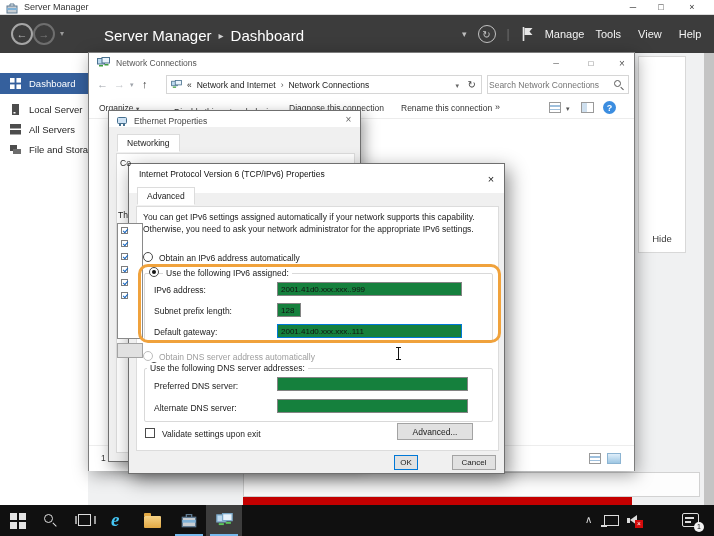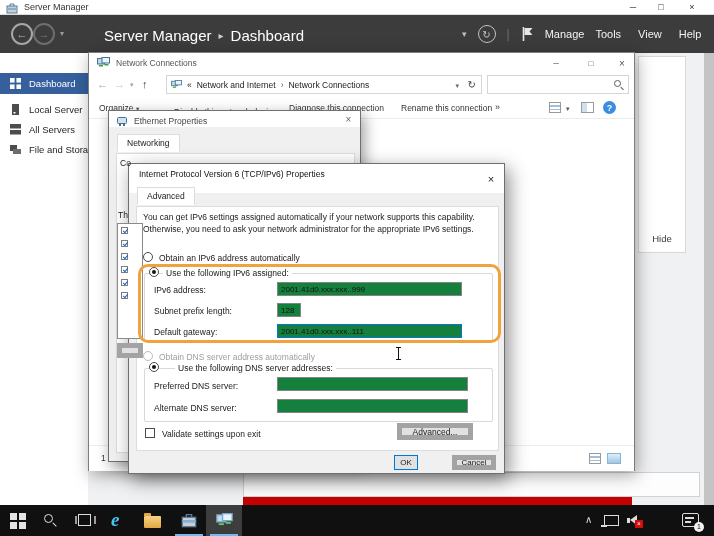--- a/index.html
+++ b/index.html
@@ -19,21 +19,21 @@
   .dialog { position:absolute; background:#f0f0f0; border:1px solid #6f6f6f;
             box-shadow:3px 5px 14px rgba(0,0,0,.4); }
   .tab { position:absolute; background:#fff; border:1px solid #dcdcdc; border-bottom:1px solid #fff;
          font-size:8.5px; padding:3px 9px 3px 9px; z-index:2; color:#1a1a1a; }
   .tabpanel { position:absolute; background:#fff; border:1px solid #dcdcdc; }
   .lbl { position:absolute; font-size:8.5px; color:#1a1a1a; white-space:nowrap; }
   .lbl.gray { color:#9e9e9e; }
   .fld { position:absolute; border:1px solid #848484; background:#15803d; font-size:8px;
          font-family:"Liberation Sans",sans-serif; padding:0 3px; outline:none; color:#111; }
   .grp { position:absolute; border:1px solid #d9d9d9; border-radius:2px; }
-  .btn { position:absolute; background:#e1e1e1; border:5px solid #a3a3a3; font-size:8.5px;
+  .btn { position:absolute; background:#e1e1e1; border:1px solid #a3a3a3; font-size:8.5px;
          display:flex; align-items:center; justify-content:center; color:#1a1a1a; }
   .radio { position:absolute; width:10px; height:10px; border:1px solid #4a4a4a;
            border-radius:50%; background:#fff; }
   .radio.sel::after { content:""; position:absolute; left:2px; top:2px; width:4px; height:4px;
                       border-radius:50%; background:#141414; }
   .radio.dis { border-color:#bdbdbd; }
   .chk { position:absolute; width:10px; height:10px; border:1px solid #4a4a4a; background:#fff; }
   .chk-s { position:relative; width:7px; height:7px; border:1px solid #7d7d7d; background:#fff;
            display:block; margin:3px 0 0 3px; }
   .chk-s::after { content:""; position:absolute; left:0.5px; top:0.5px; width:3.5px; height:1.8px;
@@ -205,20 +205,21 @@
           <rect x="2" y="8" width="4" height="1.5" fill="#3e9e3e"></rect>
         </svg>
         <span style="font-size:8.5px; color:#222;">«</span>
         <span style="font-size:8.5px; color:#222;">Network and Internet</span>
         <span style="font-size:8.5px; color:#555;">›</span>
         <span style="font-size:8.5px; color:#222;">Network Connections</span>
         <span class="abs" style="right:22px; top:6px; font-size:7px; color:#666;">▾</span>
         <span class="abs" style="right:5px; top:3px; font-size:10px; color:#444;">↻</span>
       </div>
       <div class="abs" style="left:398px; top:2px; width:142px; height:19px; border:1px solid #d6d6d6;">
+        <input style="position: absolute; left: 1px; top: 1px; width: 118px; height: 15px; border: none; outline: none; font-size: 8.5px; font-family: &quot;Liberation Sans&quot;, sans-serif; color: rgb(51, 51, 51);" placeholder="Search Network Connections">
         <span class="mag" style="right:7px; top:4px;"></span>
       </div>
     </div>
 
     <div class="abs" style="left:0; top:44px; width:100%; height:22px; background:#fff; border-bottom:1px solid #ececec;">
       <span class="abs nowrap" style="left:10px; top:6px; font-size:8.5px; color:#333;"><span>Organize</span> <span style="font-size:6.5px; color:#555;">▾</span></span>
       <span class="abs nowrap" style="left:85px; top:10px; font-size:8.5px; color:#333;">Disable this network device</span>
       <span class="abs nowrap" style="left:200px; top:6px; font-size:8.5px; color:#333;">Diagnose this connection</span>
       <span class="abs nowrap" style="left:312px; top:6px; font-size:8.5px; color:#333;">Rename this connection</span>
       <span class="abs" style="left:406px; top:5px; font-size:9px; color:#333;">»</span>
@@ -293,21 +294,21 @@
     <span class="lbl" style="left:25px; top:163px; z-index:2;">Default gateway:</span>
     <input class="fld" style="left: 148px; top: 160px; width: 185px; height: 14px; border: 1.5px solid rgb(0, 120, 215); z-index: 2;" value="2001.41d0.xxx.xxx..111">
 
     <div class="annotation" style="left:9px; top:100px; width:363px; height:79px;"></div>
 
     <span class="radio dis" style="left:14px; top:187px; z-index:1;"></span>
     <span class="lbl gray" style="left:30px; top:188px; z-index:1;">Obtain DNS server address automatically</span>
 
     <div class="grp" style="left:15px; top:204px; width:349px; height:54px; z-index:1;"></div>
     <span class="radio sel" style="left:20px; top:198px; z-index:2;"></span>
-    <span class="lbl" style="left:46px; top:199px; background:#fff; padding:0 3px; z-index:2;">Use the following DNS server addresses:</span>
+    <span class="lbl" style="left:18px; top:199px; background:#fff; padding:0 3px; z-index:2;">Use the following DNS server addresses:</span>
 
     <span class="lbl" style="left:25px; top:217px; z-index:2;">Preferred DNS server:</span>
     <input class="fld" style="left: 148px; top: 213px; width: 191px; height: 14px; z-index: 2;" value="">
     <span class="lbl" style="left:25px; top:239px; z-index:2;">Alternate DNS server:</span>
     <input class="fld" style="left: 148px; top: 235px; width: 191px; height: 14px; z-index: 2;" value="">
 
     <span class="chk" style="left:16px; top:264px; z-index:2;"></span>
     <span class="lbl" style="left:33px; top:265px; z-index:2;">Validate settings upon exit</span>
     <div class="btn" style="left:268px; top:259px; width:76px; height:17px; z-index:2;">Advanced...</div>
 

